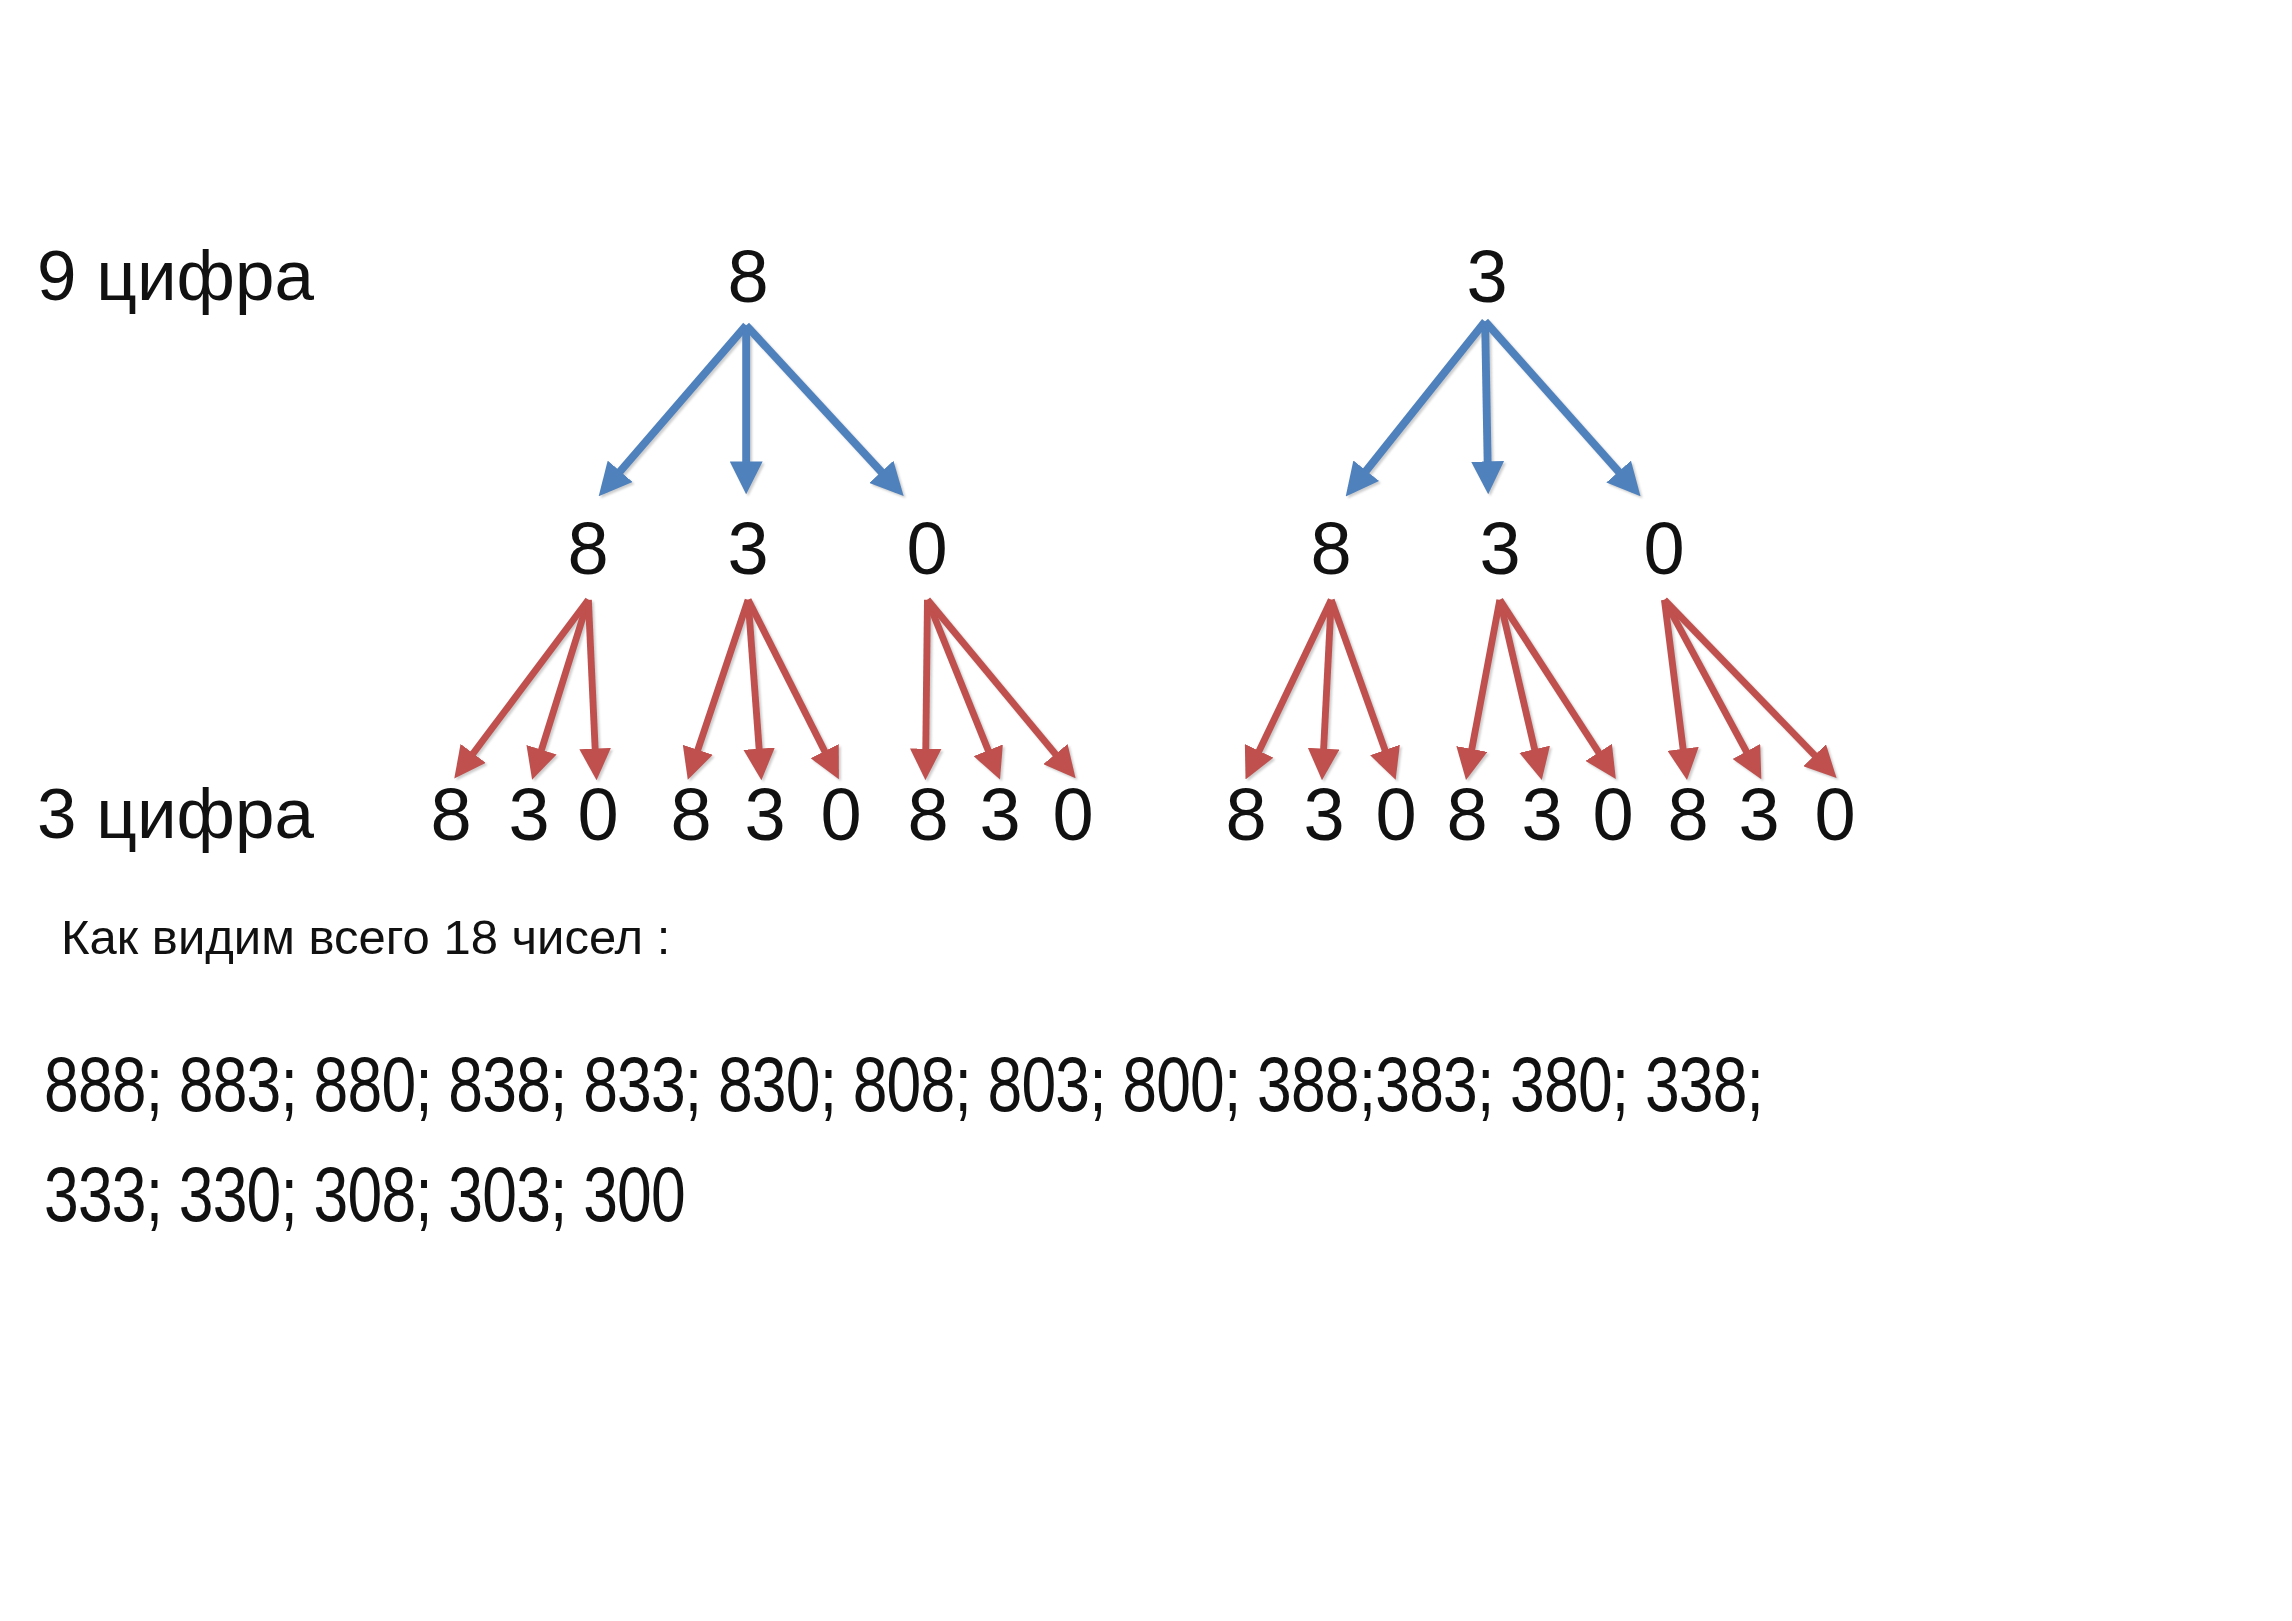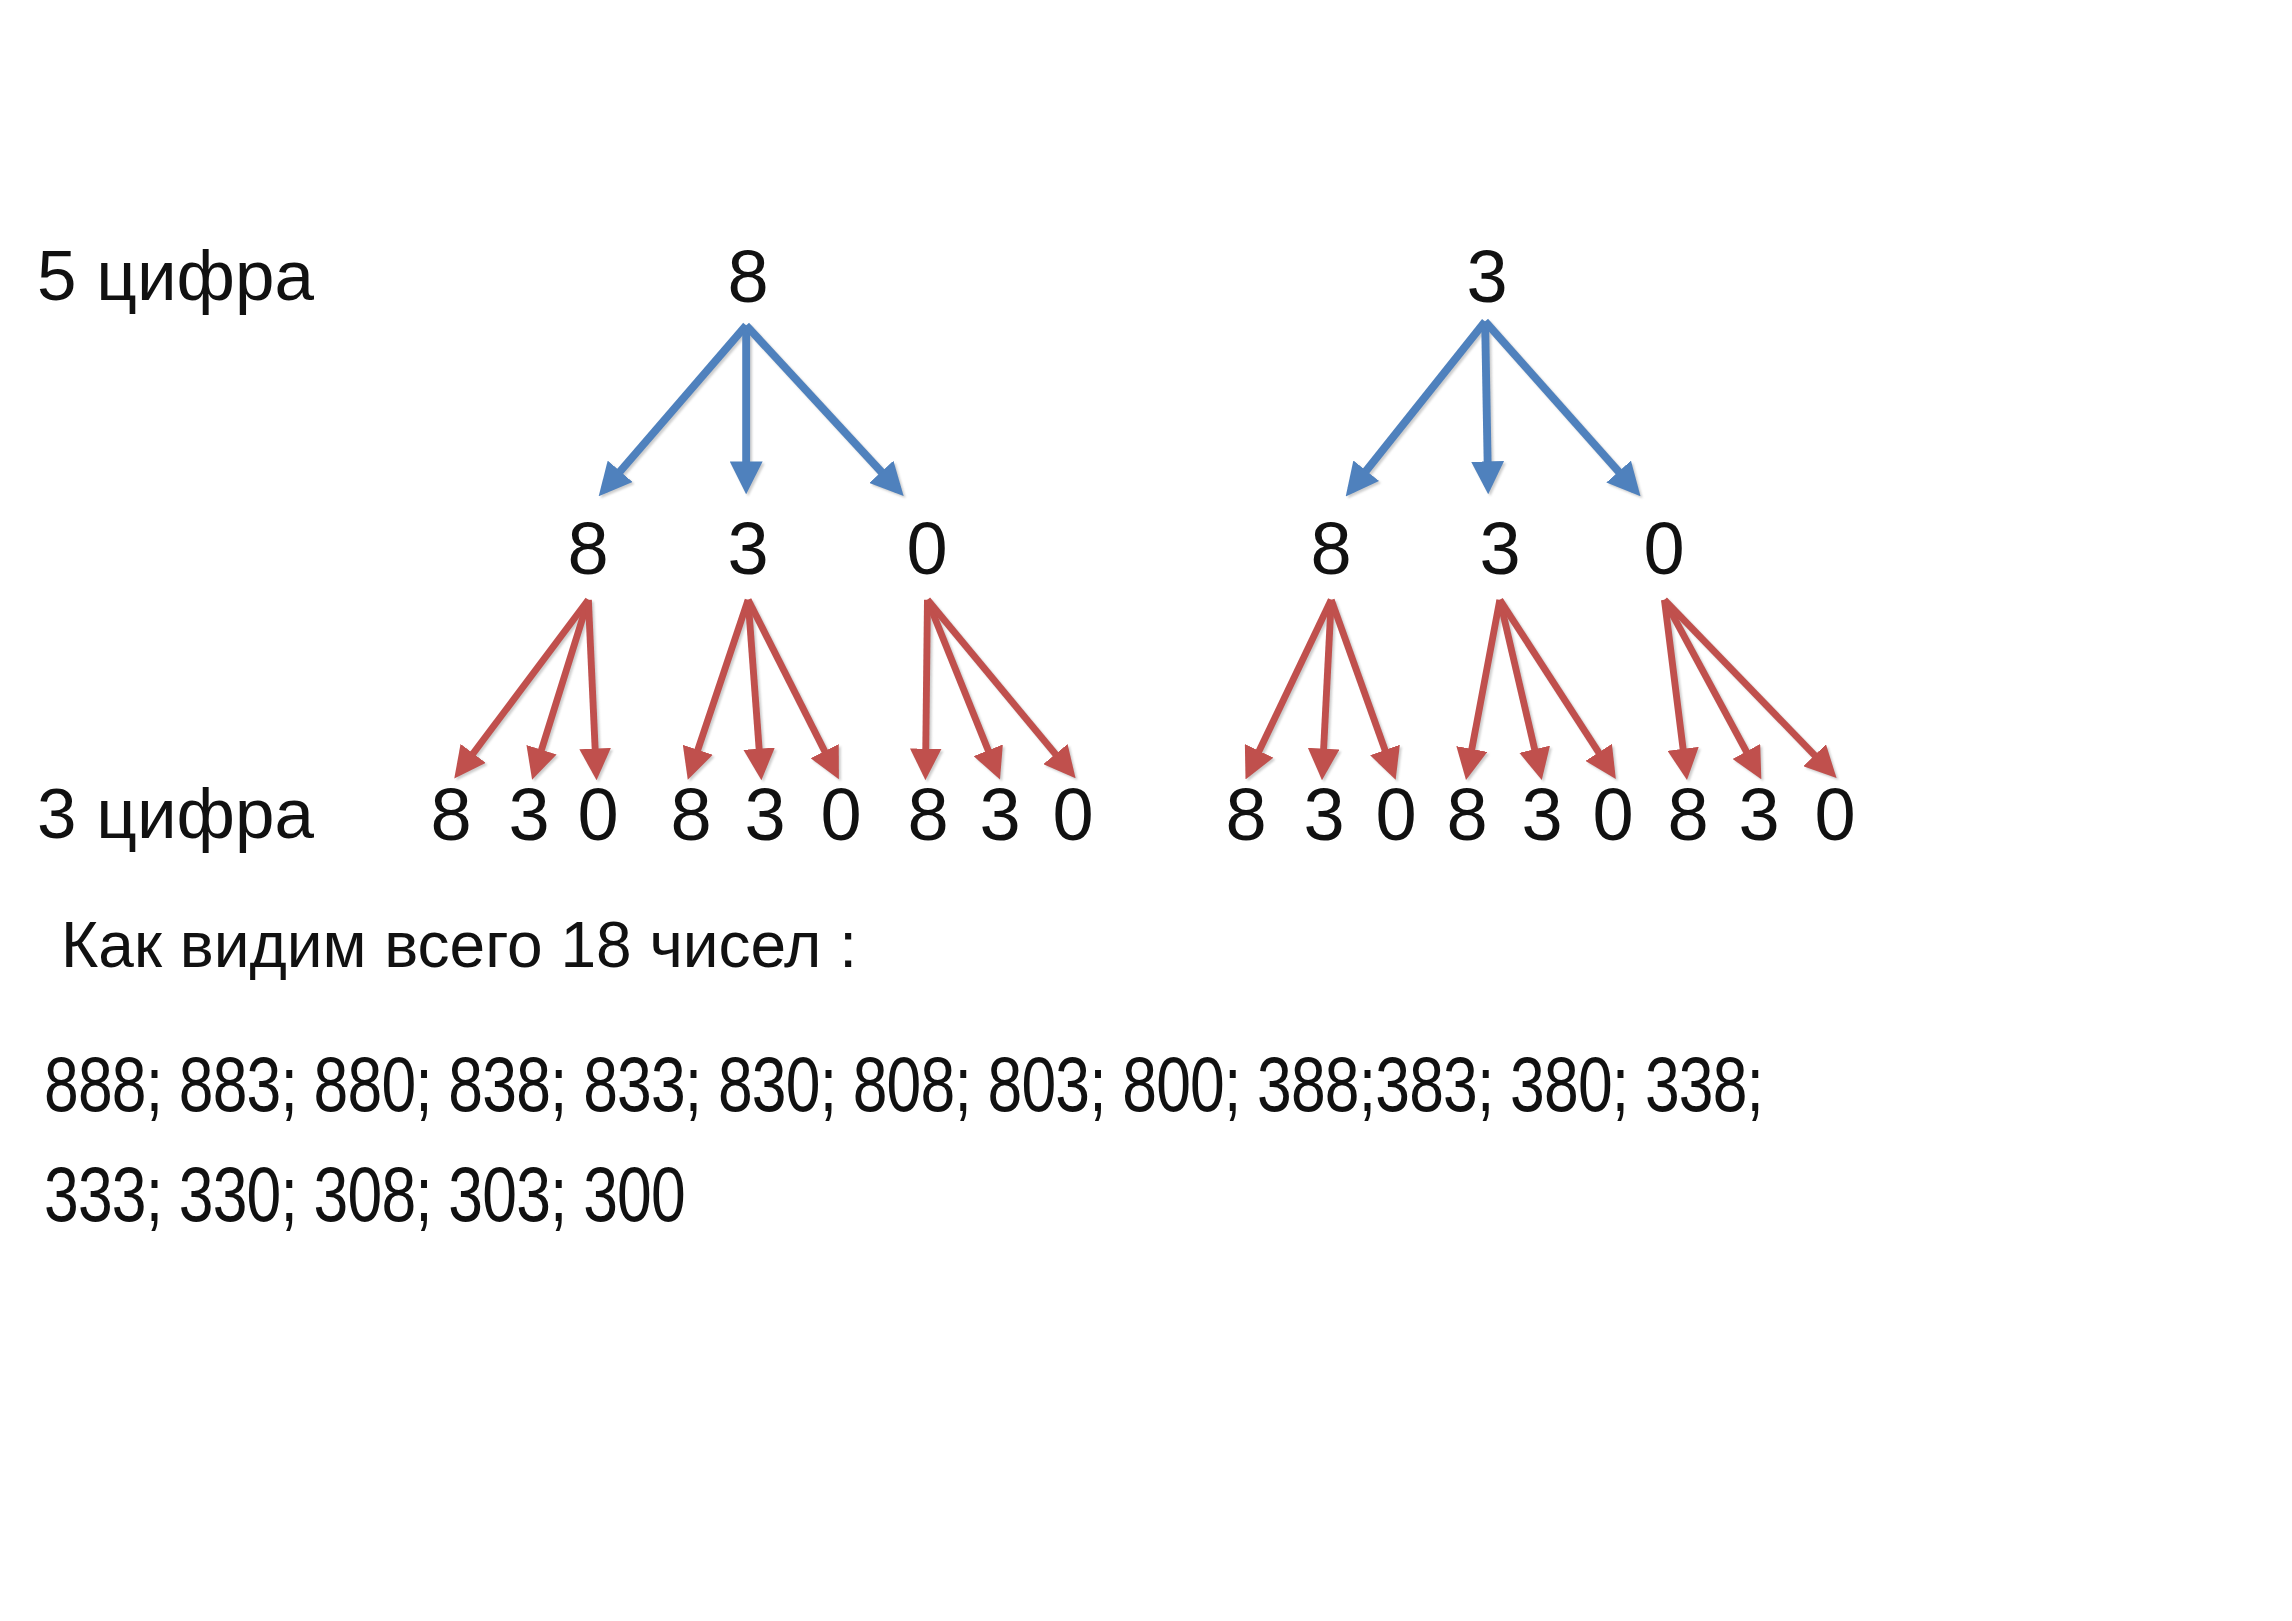--- a/index.html
+++ b/index.html
@@ -16,21 +16,21 @@
     position:absolute;left:0;top:0;width:2293px;height:1621px;
     filter:drop-shadow(2px 2.9px 1px rgba(130,130,130,.40));
   }
   .arrow-blue{stroke:var(--c-blue,#4f81bd);stroke-width:8;}
   .arrow-red{stroke:var(--c-red,#c0504d);stroke-width:7;}
   .head-blue{fill:var(--c-blue,#4f81bd);}
   .head-red{fill:var(--c-red,#c0504d);}
   .txt{position:absolute;line-height:1;white-space:pre;}
   .row-label{font-size:71px;}
   .digit{font-size:74px;transform:translateX(-50%);}
-  .heading{font-size:64px;}
+  .heading{font-size:49px;}
   .numline{font-size:78px;transform:scaleX(.80);transform-origin:left top;letter-spacing:-1px;}
 </style>
 </head>
 <body>
 
 <div class="canvas">
 
   <svg class="arrows" viewBox="0 0 2339 1654" xmlns="http://www.w3.org/2000/svg" aria-hidden="true">
     <defs>
       <marker id="headBlue" viewBox="0 0 12 12" refX="9" refY="6" markerWidth="4.2" markerHeight="4.2" orient="auto">
@@ -75,21 +75,21 @@
       <line class="arrow-red" x1="1530" y1="612" x2="1497" y2="788" marker-end="url(#headRed)"></line>
       <line class="arrow-red" x1="1530" y1="612" x2="1571" y2="788" marker-end="url(#headRed)"></line>
       <line class="arrow-red" x1="1530" y1="612" x2="1644" y2="788" marker-end="url(#headRed)"></line>
 
       <line class="arrow-red" x1="1698" y1="612" x2="1720" y2="788" marker-end="url(#headRed)"></line>
       <line class="arrow-red" x1="1698" y1="612" x2="1793" y2="788" marker-end="url(#headRed)"></line>
       <line class="arrow-red" x1="1698" y1="612" x2="1868" y2="788" marker-end="url(#headRed)"></line>
     </g>
   </svg>
 
-  <div class="txt row-label" style="left:37px;top:240px">5 цифра</div>
+  <div class="txt row-label" style="left:37px;top:240px">9 цифра</div>
   <div class="txt row-label" style="left:37px;top:778px">3 цифра</div>
 
   <span class="txt digit" style="left:748px;top:240px">8</span>
   <span class="txt digit" style="left:588px;top:512px">8</span>
   <span class="txt digit" style="left:748px;top:512px">3</span>
   <span class="txt digit" style="left:927px;top:512px">0</span>
   <span class="txt digit" style="left:451px;top:778px">8</span>
   <span class="txt digit" style="left:529px;top:778px">3</span>
   <span class="txt digit" style="left:598px;top:778px">0</span>
   <span class="txt digit" style="left:691px;top:778px">8</span>

